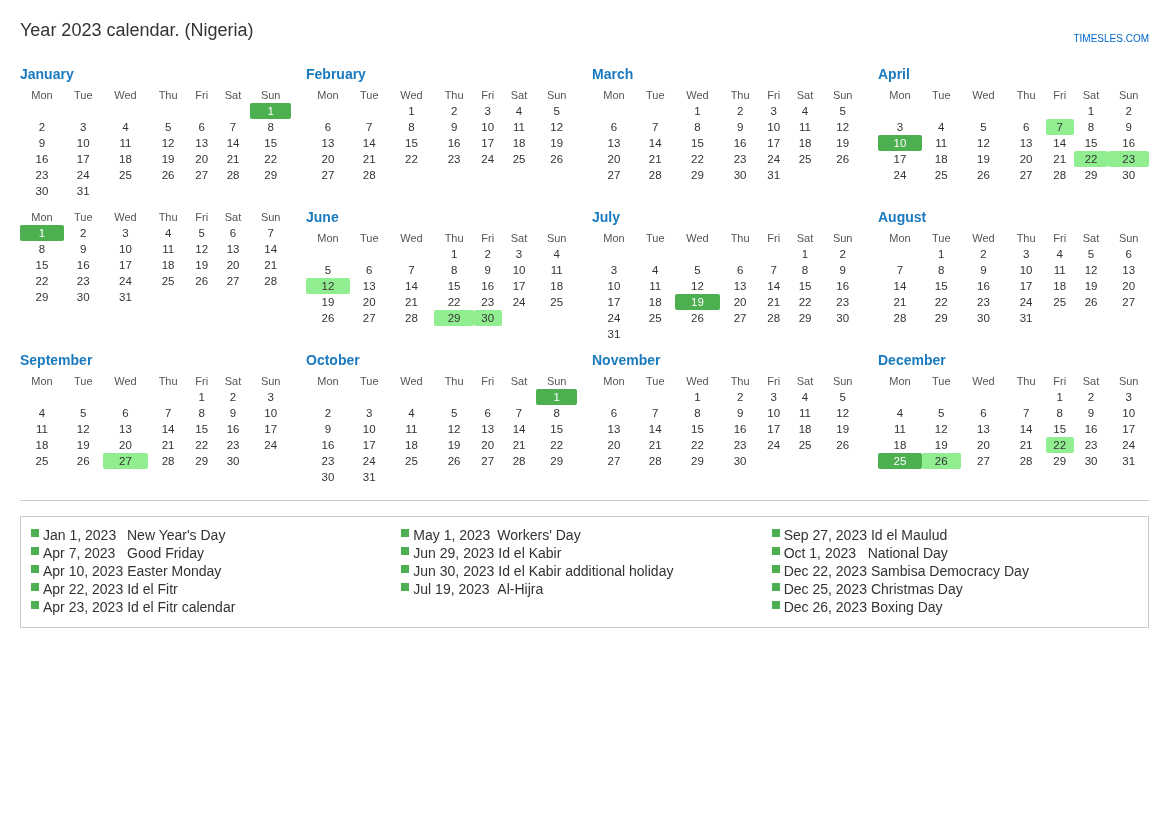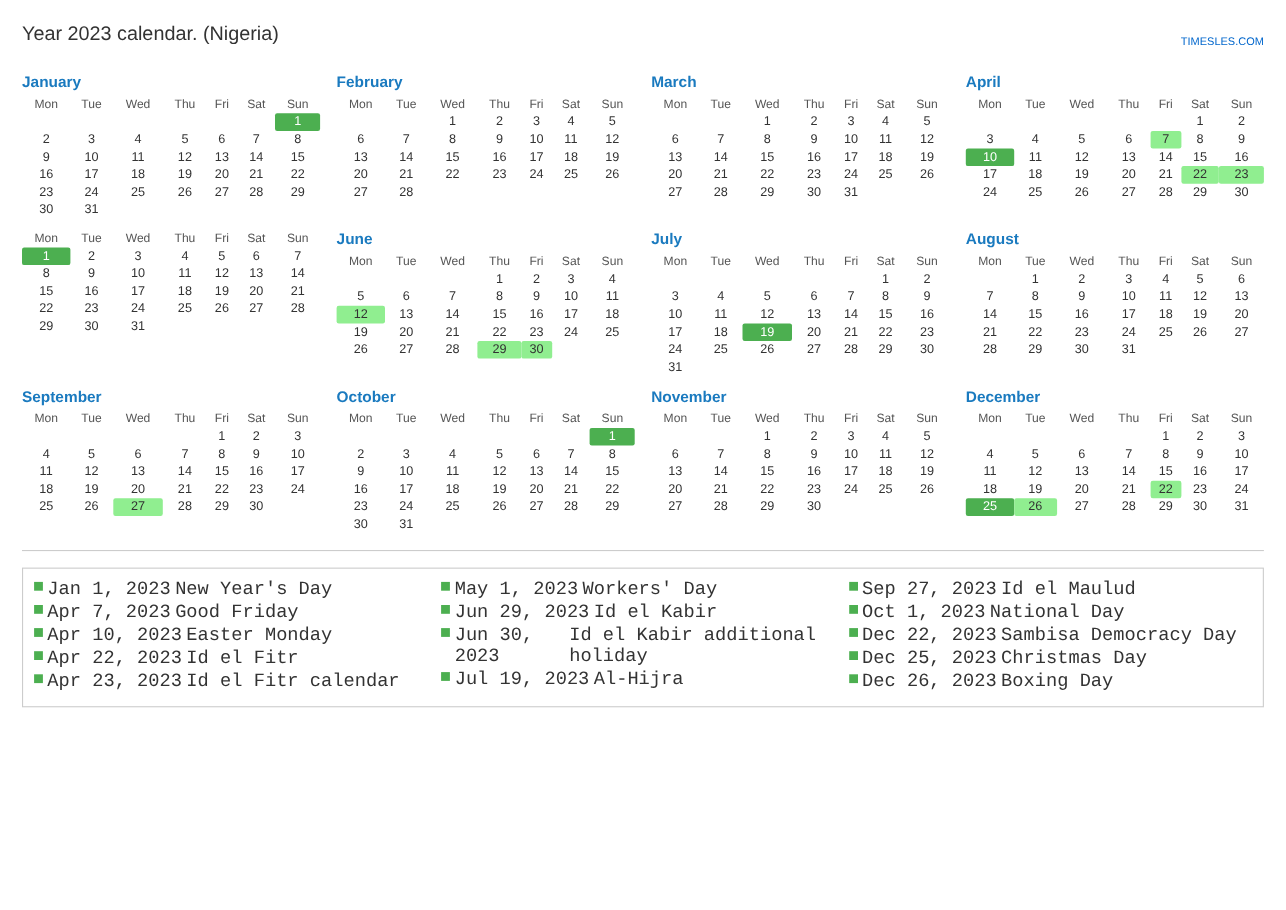--- a/index.html
+++ b/index.html
@@ -9,21 +9,21 @@
     .header-row { display: flex; justify-content: space-between; align-items: center; margin-bottom: 10px; }
     .calendars-grid { display: grid; grid-template-columns: repeat(4, 1fr); gap: 10px 15px; }
     .month-block { }
     .month-title { text-align: left; color: #1a7abf; font-size: 14px; font-weight: bold; margin-bottom: 5px; }
     .cal-table { width: 100%; border-collapse: collapse; }
     .cal-table th { text-align: center; font-weight: normal; font-size: 11px; color: #555; padding: 2px 1px; }
     .cal-table td { text-align: center; padding: 2px 1px; font-size: 11.5px; color: #333; }
     .cal-table td.today { background: #4CAF50; color: #fff; border-radius: 2px; }
     .cal-table td.holiday { background: #90EE90; border-radius: 2px; }
     .divider { border: none; border-top: 1px solid #ccc; margin: 15px 0; }
-    .holidays-section { border: 1px solid #ccc; padding: 10px; display: grid; grid-template-columns: repeat(3, 1fr); gap: 2px 4px; font-size: 17px; font-family: Liberation Mono, monospace; }
+    .holidays-section { border: 1px solid #ccc; padding: 10px; display: grid; grid-template-columns: repeat(3, 1fr); gap: 2px 4px; font-size: 14px; }
     .holiday-item { display: flex; align-items: flex-start; gap: 4px; margin-bottom: 2px; }
     .holiday-dot { width: 8px; height: 8px; background: #4CAF50; flex-shrink: 0; margin-top: 2px; }
     .holiday-date { color: #333; min-width: 80px; }
     .holiday-name { color: #333; }
   </style>
 </head>
 <body>
 
 <div class="header-row">
   <div class="page-title">Year 2023 calendar. (Nigeria)</div>

